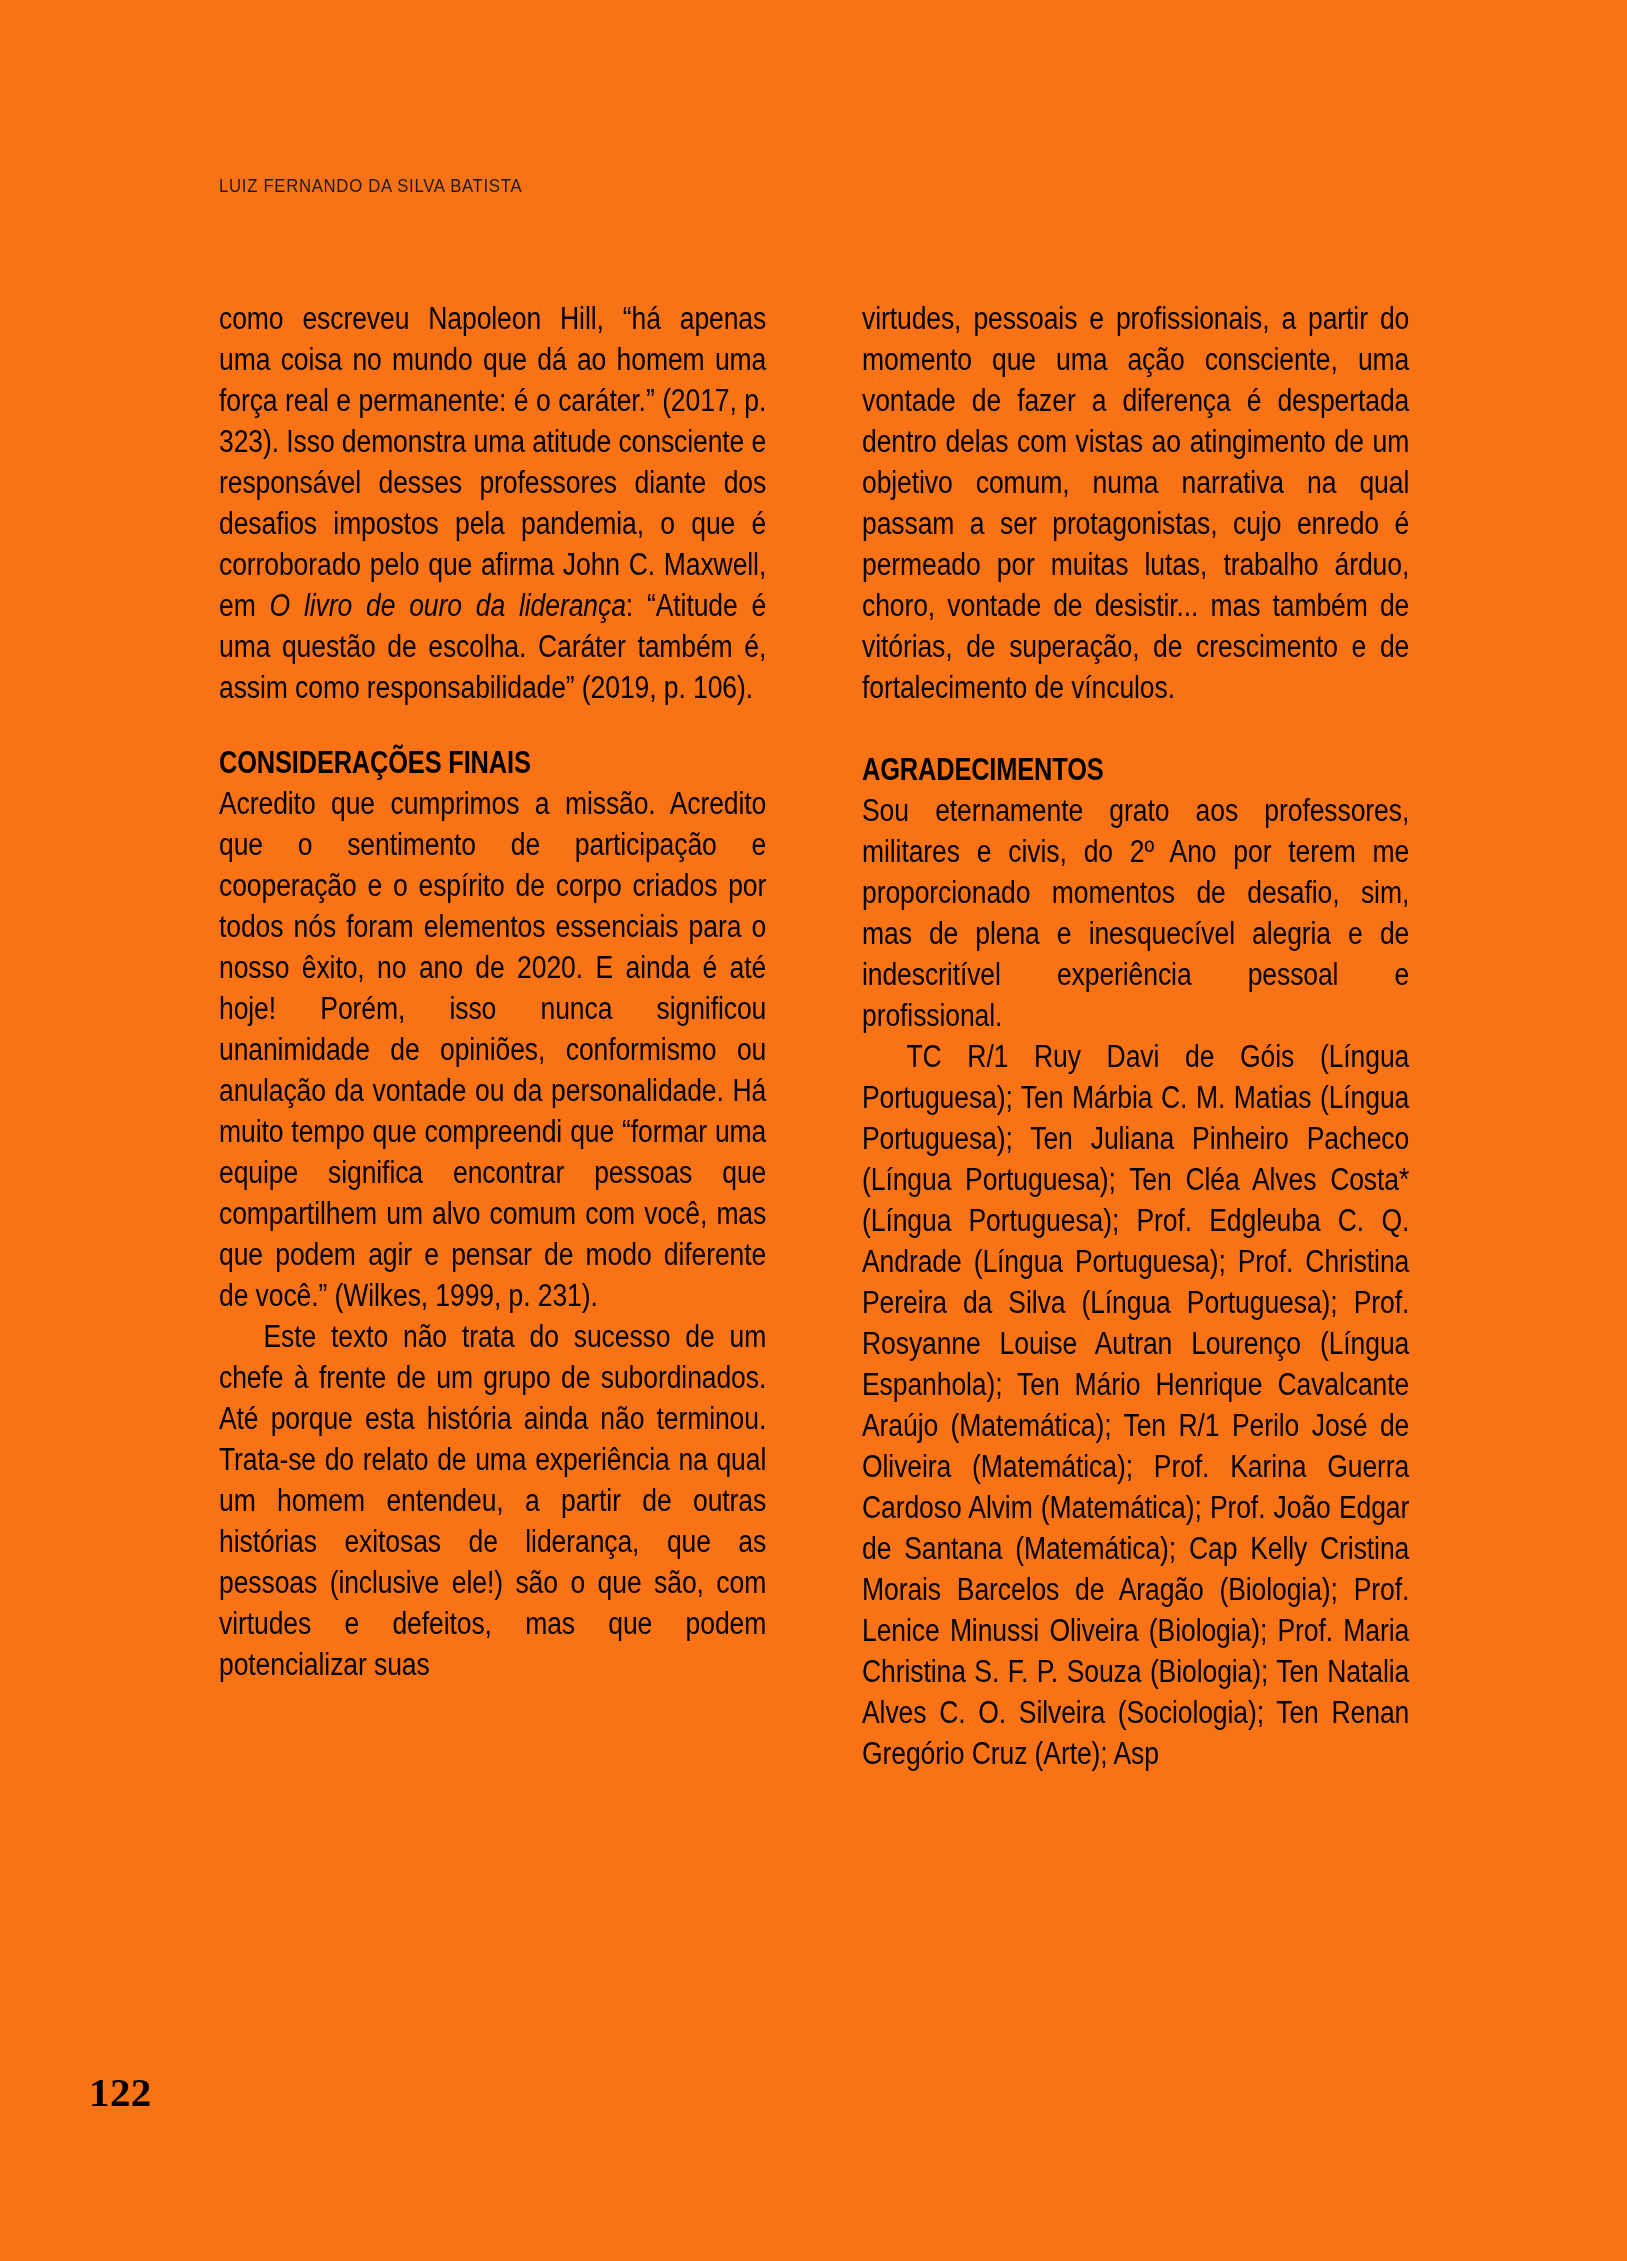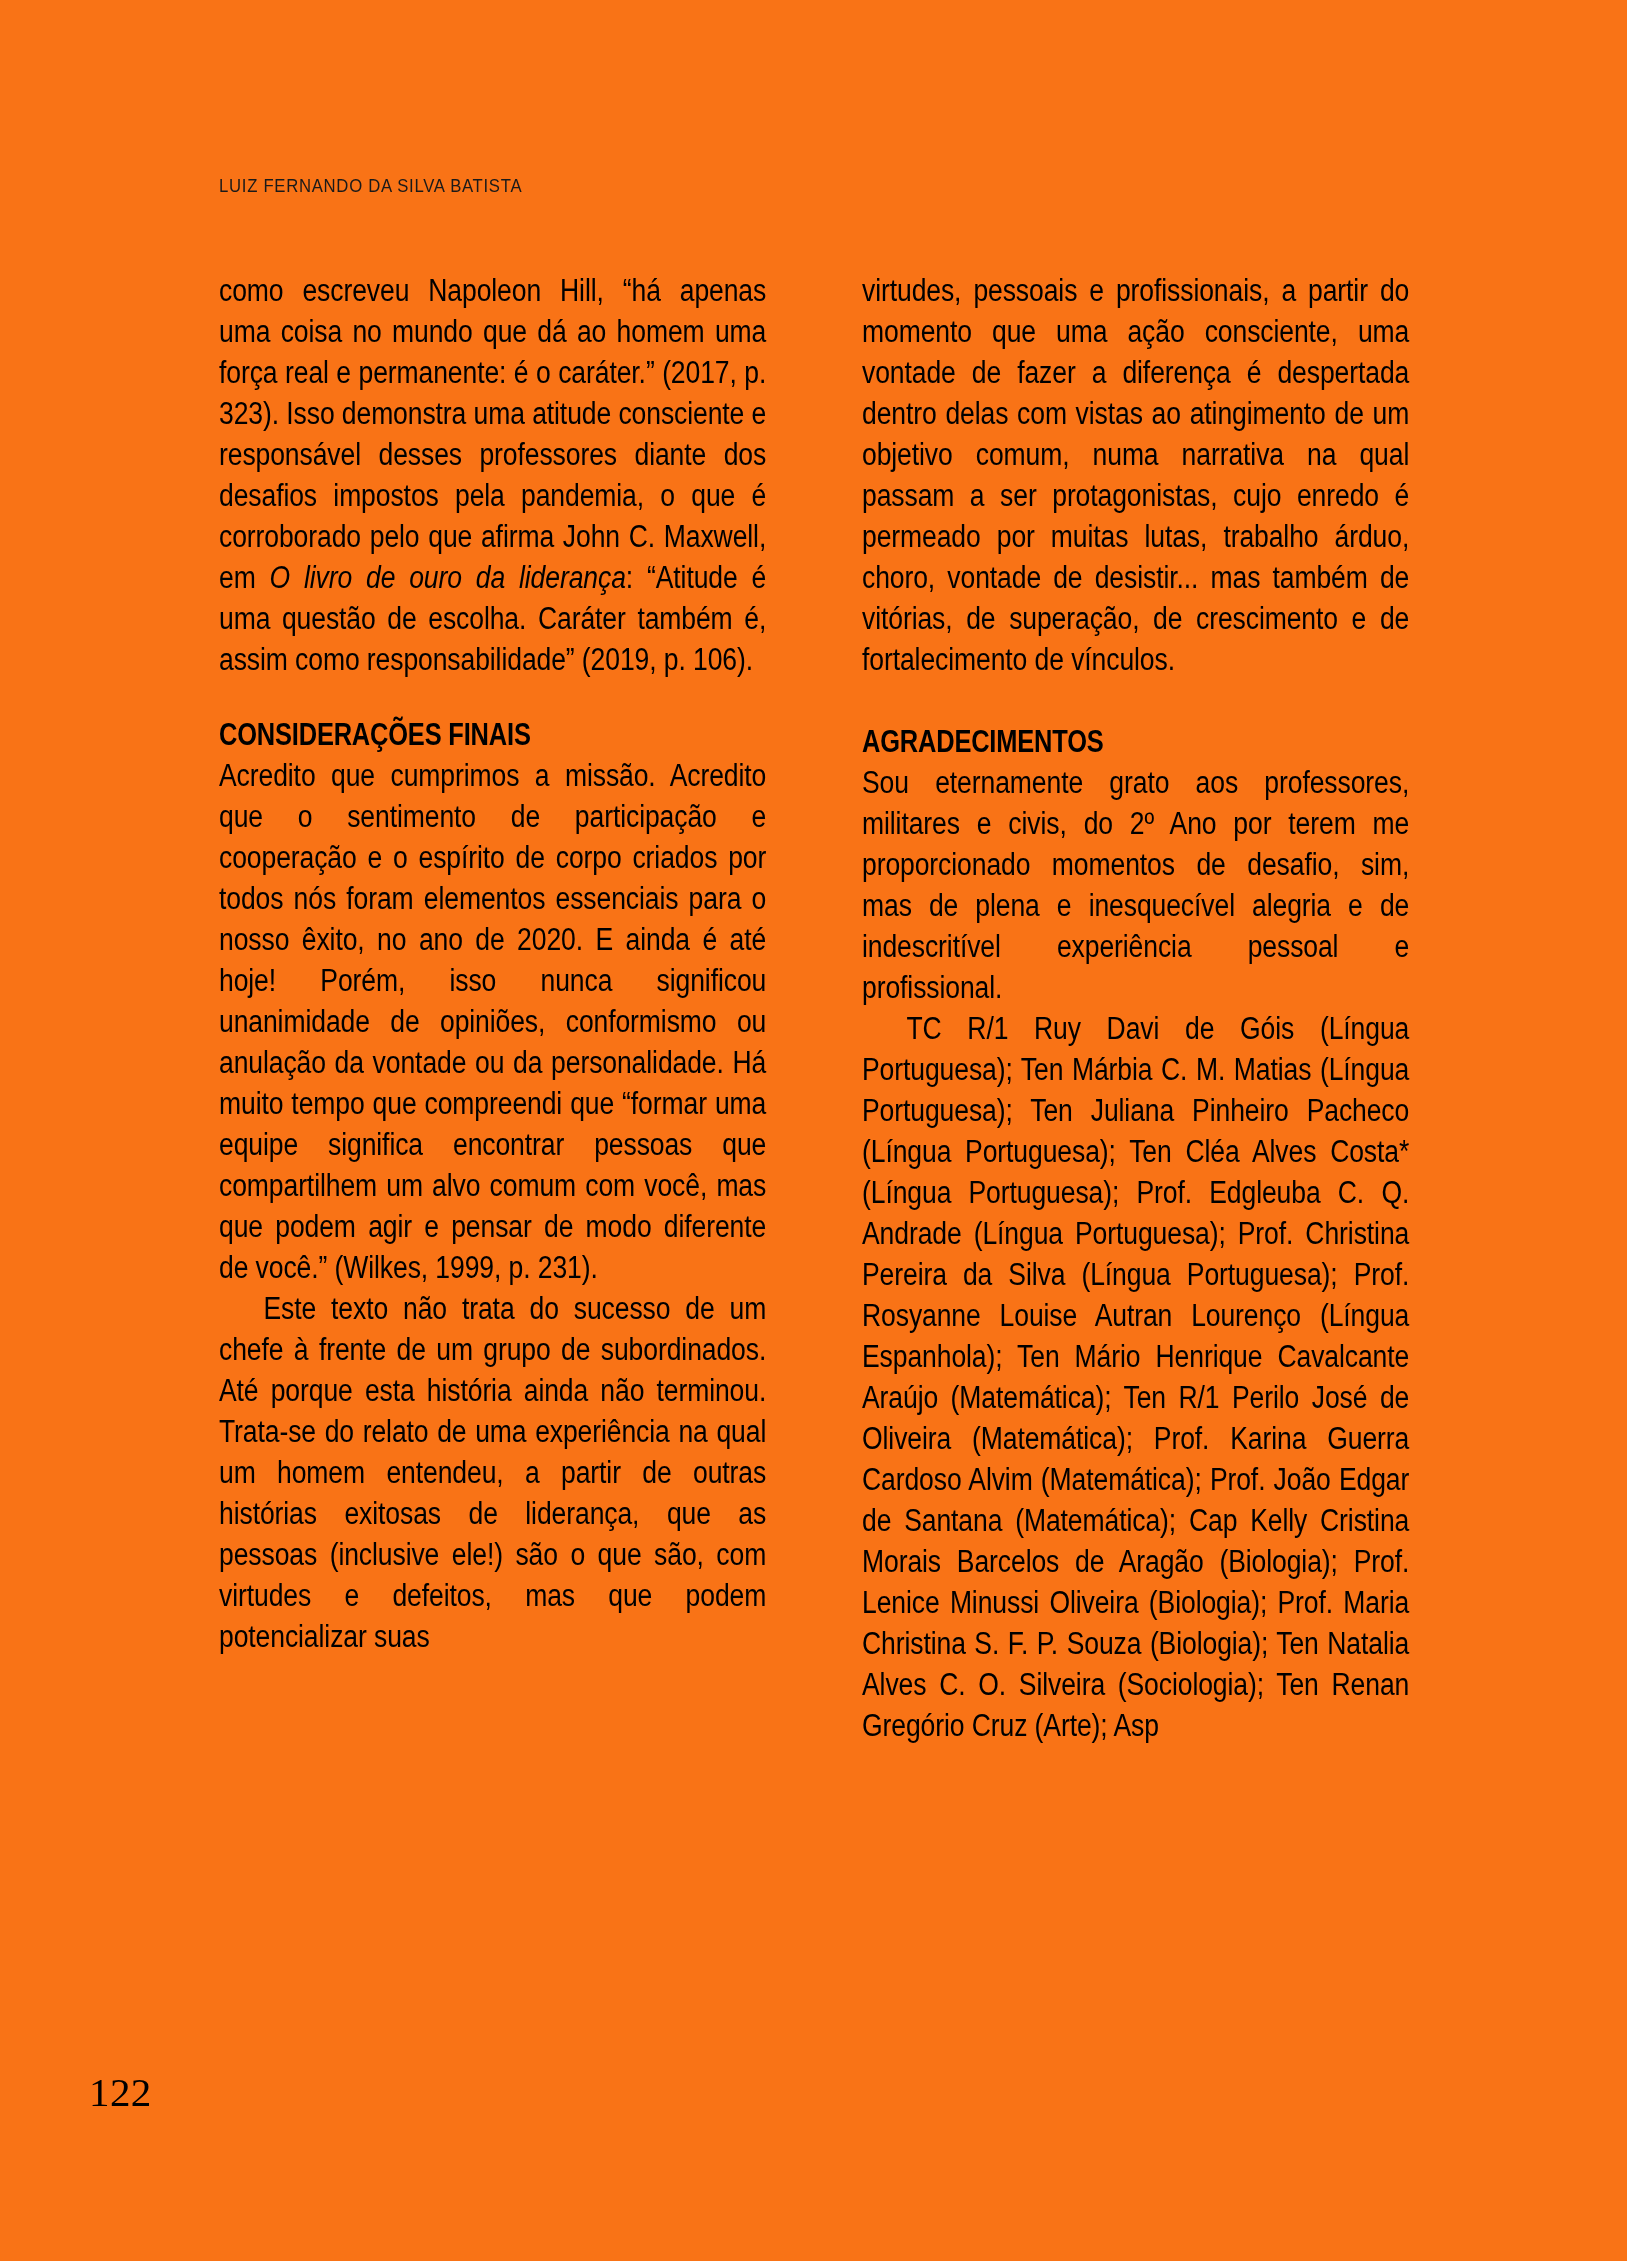--- a/index.html
+++ b/index.html
@@ -45,20 +45,21 @@
     top: 270px;
     width: 1190px;
     height: 1723px;
     display: flex;
     flex-direction: row;
     gap: 0px;
   }
   .col {
     width: 548px;
     flex: 0 0 548px;
+    margin-top: 28px;
   }
   .col-gap {
     flex: 0 0 95px;
   }
 
   .para {
     font-family: "Liberation Sans", sans-serif;
     font-size: 31px;
     line-height: 41px;
     text-align: justify;
@@ -92,21 +93,21 @@
 
   .sp-before-head { height: 34px; }
   .sp-before-head-ack { height: 41px; }
 
   
   .folio {
     position: absolute;
     left: 89px;
     top: 2072px;
     font-family: "Liberation Serif", serif;
-    font-weight: 400;
+    font-weight: 700;
     font-size: 41px;
     line-height: 1;
     color: #000000;
     letter-spacing: 0.4px;
   }
 </style>
 </head>
 <body>
 
 <div class="page">

